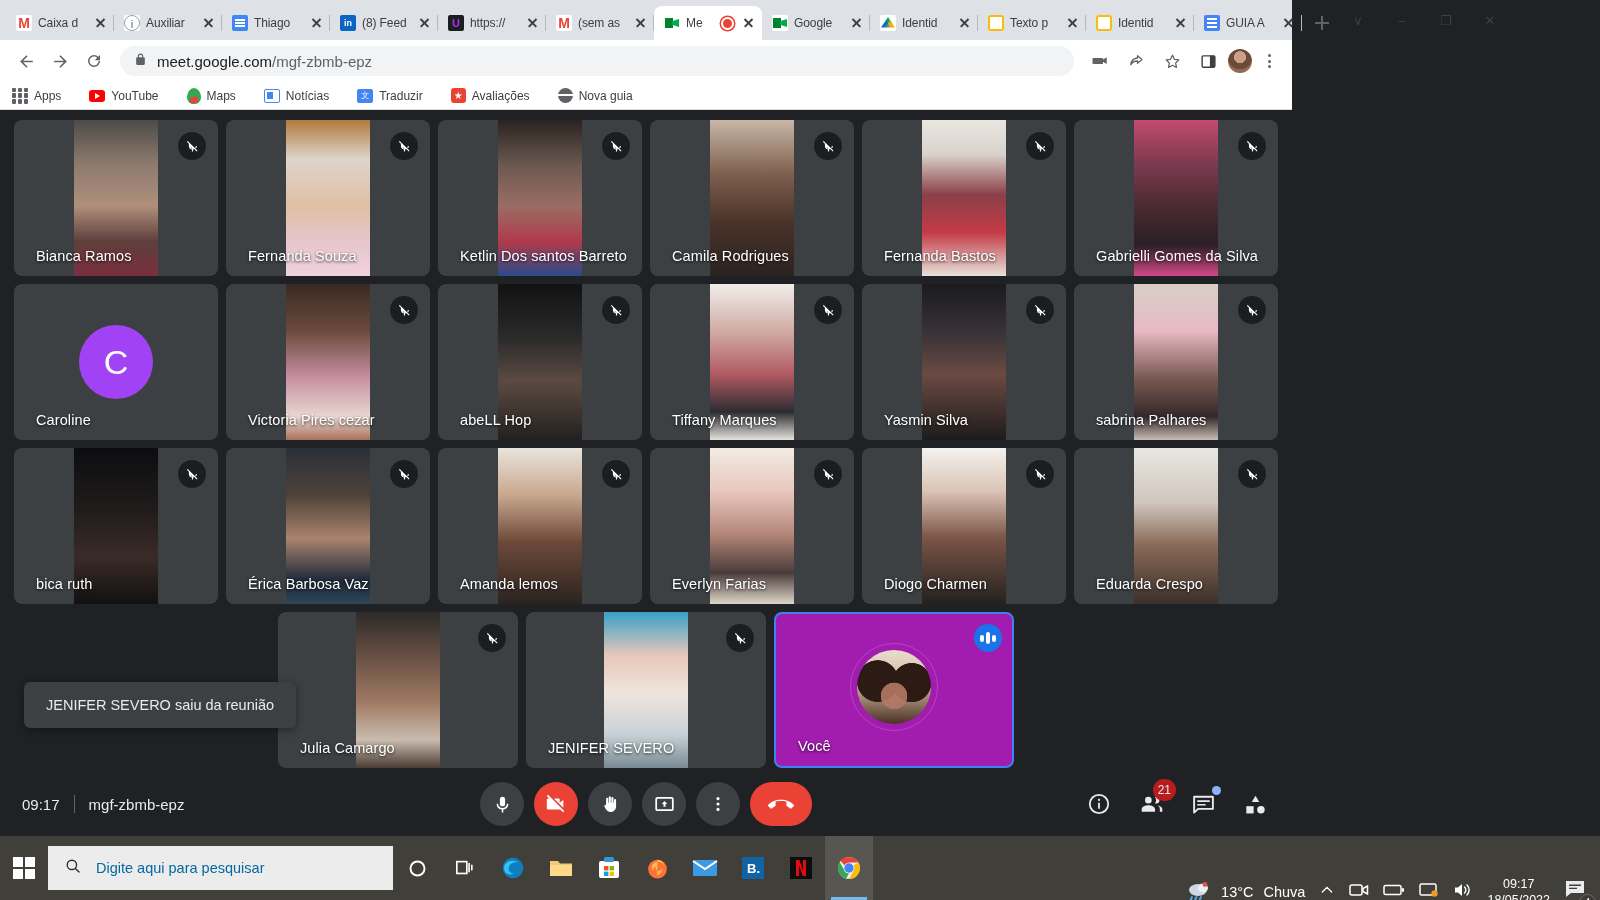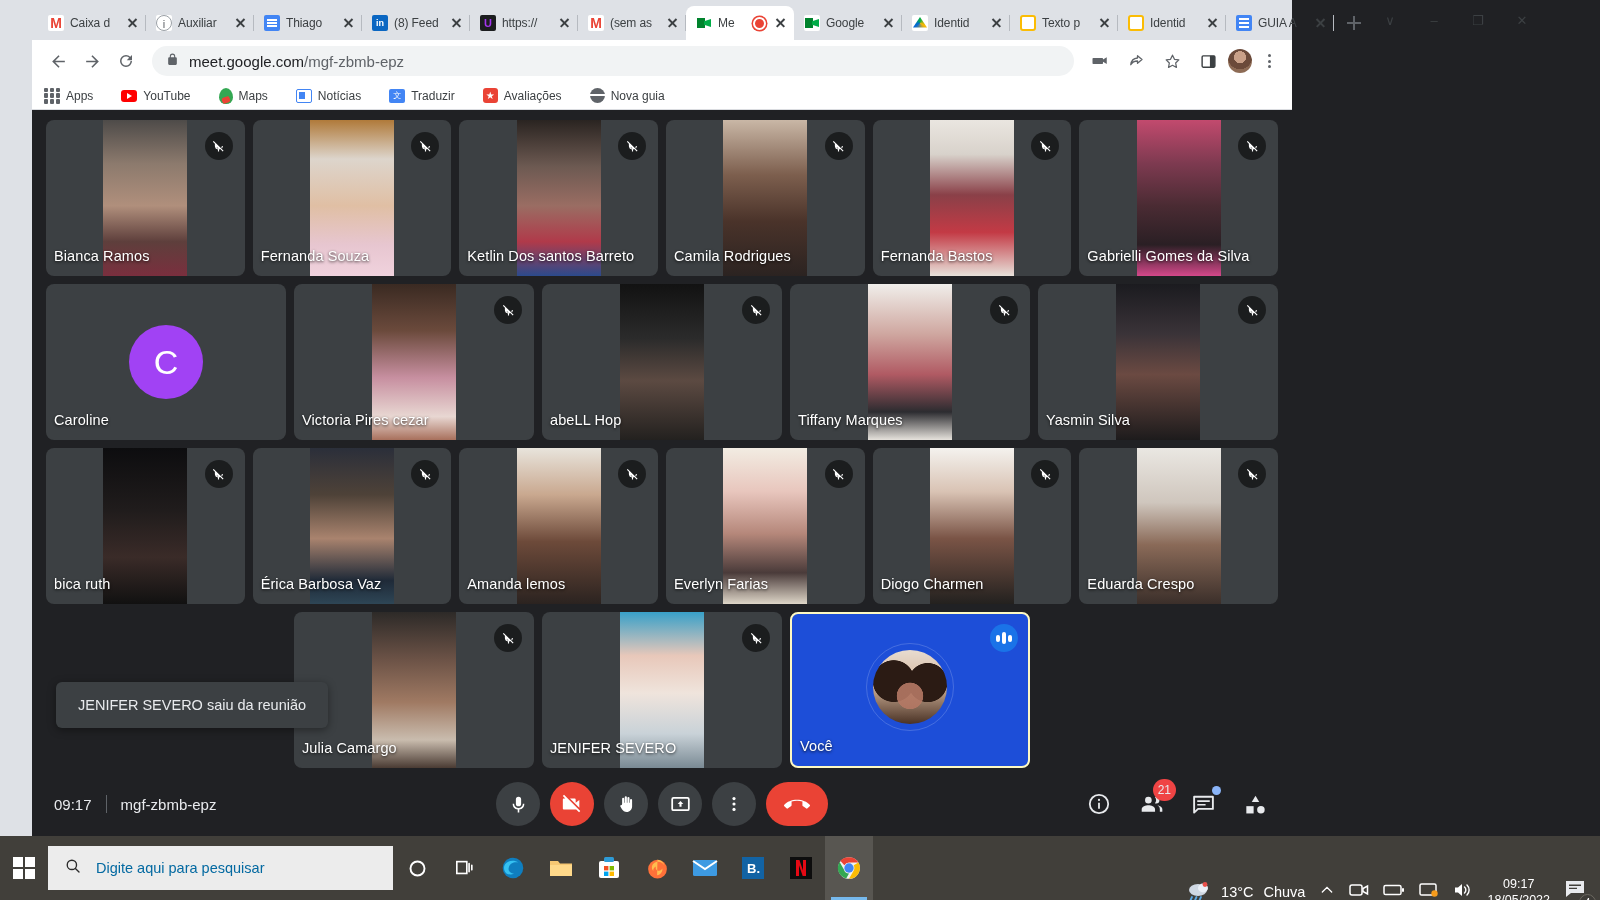--- a/index.html
+++ b/index.html
@@ -1,20 +1,20 @@
 <!DOCTYPE html>
 <html><head>
 <meta charset="utf-8">
 <style>
   * { margin:0; padding:0; box-sizing:border-box; }
   html, body { width:1600px; height:900px; overflow:hidden; }
   body { font-family:"Liberation Sans", sans-serif; background:#202124; }
 
   
-  .chrome { width:1292px; height:836px; background:#dee1e6; display:flex; flex-direction:column;padding-left:32px; }
+  .chrome { width:1292px; height:836px; background:#dee1e6; display:flex; flex-direction:column; }
 
   
   .tabstrip { height:40px; display:flex; align-items:flex-end; padding-left:6px; position:relative; }
   .tab { height:34px; width:108px; display:flex; align-items:center; gap:6px;
          padding:0 6px 0 10px; border-radius:8px 8px 0 0; position:relative; flex:none; }
   .tab.inactive { background:transparent; }
   .tab.inactive::after { content:""; position:absolute; right:0; top:9px; height:16px; width:1px; background:#b6bac0; }
   .tab.inactive:last-of-type::after { display:none; }
   .tab.active { background:#fff; }
   .tab .favicon { width:16px; height:16px; flex:none; position:relative; }
@@ -107,28 +107,28 @@
 
   
   .meet { flex:1; background:#202124; position:relative; overflow:hidden; }
   .grid-area { position:absolute; left:0; right:0; top:0; height:648px; padding:10px 14px 0 14px; }
   .row { display:flex; gap:8px; margin-bottom:8px; }
   .row.last { justify-content:center; }
   .tile { position:relative; height:156px; background:#3c4043; border-radius:8px; overflow:hidden; flex:1; }
   .row.last .tile { width:240px; flex:none; }
   .tile .vid { position:absolute; top:0; bottom:0; left:50%; transform:translateX(-50%);
                width:84px; }
-  .tile .name { position:absolute; left:8px; bottom:12px; color:#fff; font-size:14.5px;
+  .tile .name { position:absolute; left:22px; bottom:12px; color:#fff; font-size:14.5px;
                 letter-spacing:.1px; text-shadow:0 1px 3px rgba(0,0,0,.8); z-index:3; white-space:nowrap; }
   .mic-off { position:absolute; right:12px; top:12px; width:28px; height:28px; border-radius:50%;
              background:rgba(0,0,0,.55); display:flex; align-items:center; justify-content:center; z-index:3; }
   .avatar-big { position:absolute; left:50%; top:50%; transform:translate(-50%,-50%);
                 width:74px; height:74px; border-radius:50%; background:#a142f4; color:#fff;
                 font-size:34px; display:flex; align-items:center; justify-content:center; }
-  .tile.self { border:2px solid #fef9c3; background:#1d4ed8;text-align:center; }
+  .tile.self { border:2px solid #3b82f6; background:#a21caf;text-align:center; }
   .self-avatar { position:absolute; left:50%; top:48%; transform:translate(-50%,-50%);
                  width:88px; height:88px; border-radius:50%; border:1px solid rgba(255,255,255,.18);
                  display:flex; align-items:center; justify-content:center; }
   .self-avatar .photo { width:74px; height:74px; border-radius:50%;
      background:
        radial-gradient(circle at 50% 62%, rgba(180,120,100,.9) 0 22%, transparent 23%),
        radial-gradient(circle at 28% 42%, #2b1b14 0 30%, transparent 31%),
        radial-gradient(circle at 74% 44%, #2b1b14 0 28%, transparent 29%),
        linear-gradient(180deg,#e8dcd0 0%, #d6b89f 45%, #4a3225 100%); }
   .speak-badge { position:absolute; right:10px; top:10px; width:28px; height:28px; border-radius:50%;
@@ -168,21 +168,21 @@
   .meetinfo .sep { width:1px; height:18px; background:#5f6368; }
   .ctrls { position:absolute; left:50%; transform:translateX(-50%); display:flex; align-items:center; gap:10px; }
   .cbtn { width:44px; height:44px; border-radius:50%; background:#3c4043; display:flex;
           align-items:center; justify-content:center; }
   .cbtn.red { background:#ea4335; }
   .hangup { width:62px; height:44px; border-radius:22px; background:#ea4335; display:flex;
             align-items:center; justify-content:center; }
   .rightctrls { margin-left:auto; display:flex; align-items:center; gap:22px; }
   .ricon { position:relative; width:30px; height:30px; display:flex; align-items:center; justify-content:center; }
   .badge { position:absolute; top:-10px; right:-10px; min-width:22px; height:22px; border-radius:11px;
-           background:#ef4444; color:#e8eaed; font-size:12px; display:flex; align-items:center;
+           background:#b91c1c; color:#e8eaed; font-size:12px; display:flex; align-items:center;
            justify-content:center; padding:0 5px; }
   .bluedot { position:absolute; top:-3px; right:-3px; width:9px; height:9px; border-radius:50%; background:#8ab4f8; }
 
   
   .taskbar { position:absolute; left:0; bottom:0; width:1600px; height:64px; background:#413f3a;
              display:flex; align-items:center; }
   .start { width:48px; height:64px; display:flex; align-items:center; justify-content:center; }
   .winlogo { width:22px; height:22px; display:grid; grid-template-columns:1fr 1fr; grid-template-rows:1fr 1fr; gap:2.5px; }
   .winlogo i { background:#fff; display:block; }
   .searchbox { width:345px; height:44px; background:#ececec; display:flex; align-items:center;
@@ -489,20 +489,29 @@
         </div>
         <div class="tile">
           <div class="vid v10"></div>
           <div class="mic-off">
               <svg width="15" height="15" viewBox="0 0 24 24">
                 <path d="M19 11h-1.7a5.3 5.3 0 01-.9 2.9l1.2 1.2A7 7 0 0019 11zM3 4.3l3.2 3.2V11a2.8 2.8 0 004.3 2.4l1.2 1.2A4.5 4.5 0 0112 15a4 4 0 01-4-4H6.3a5.7 5.7 0 004.8 5.6V20h1.8v-3.4a5.6 5.6 0 001.9-.6l4 4 1.3-1.3L4.3 3z" fill="#fff"></path>
               </svg>
             </div>
           <div class="name">Yasmin Silva</div>
         </div>
+        <div class="tile">
+          <div class="vid v11"></div>
+          <div class="mic-off">
+              <svg width="15" height="15" viewBox="0 0 24 24">
+                <path d="M19 11h-1.7a5.3 5.3 0 01-.9 2.9l1.2 1.2A7 7 0 0019 11zM3 4.3l3.2 3.2V11a2.8 2.8 0 004.3 2.4l1.2 1.2A4.5 4.5 0 0112 15a4 4 0 01-4-4H6.3a5.7 5.7 0 004.8 5.6V20h1.8v-3.4a5.6 5.6 0 001.9-.6l4 4 1.3-1.3L4.3 3z" fill="#fff"></path>
+              </svg>
+            </div>
+          <div class="name">sabrina Palhares</div>
+        </div>
       </div>
 
       <div class="row">
         <div class="tile">
           <div class="vid v12"></div>
           <div class="mic-off">
               <svg width="15" height="15" viewBox="0 0 24 24">
                 <path d="M19 11h-1.7a5.3 5.3 0 01-.9 2.9l1.2 1.2A7 7 0 0019 11zM3 4.3l3.2 3.2V11a2.8 2.8 0 004.3 2.4l1.2 1.2A4.5 4.5 0 0112 15a4 4 0 01-4-4H6.3a5.7 5.7 0 004.8 5.6V20h1.8v-3.4a5.6 5.6 0 001.9-.6l4 4 1.3-1.3L4.3 3z" fill="#fff"></path>
               </svg>
             </div>

